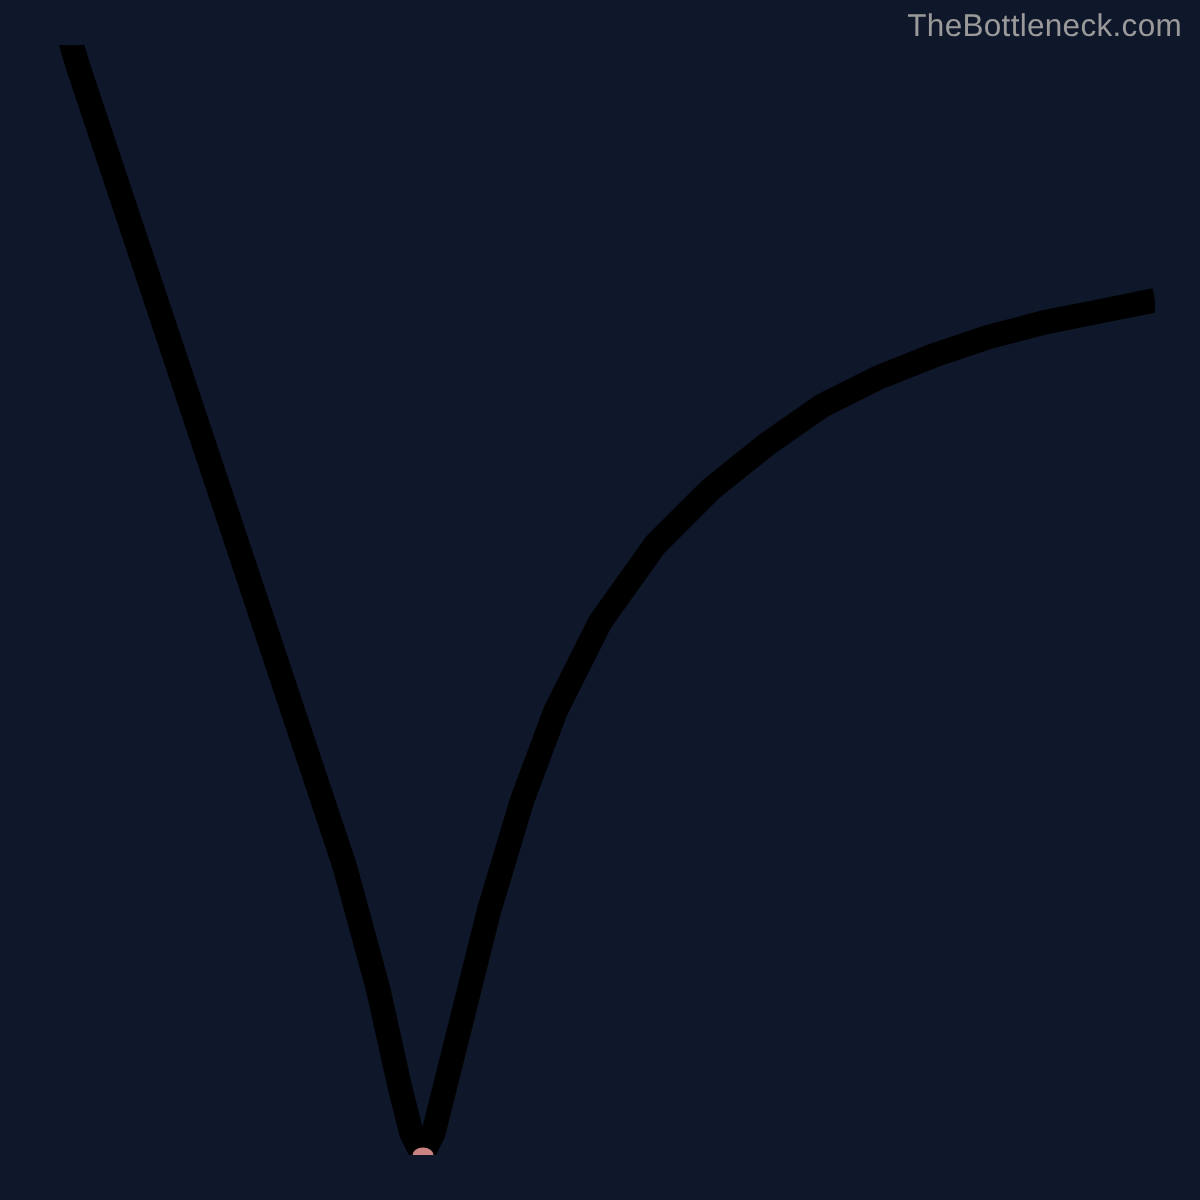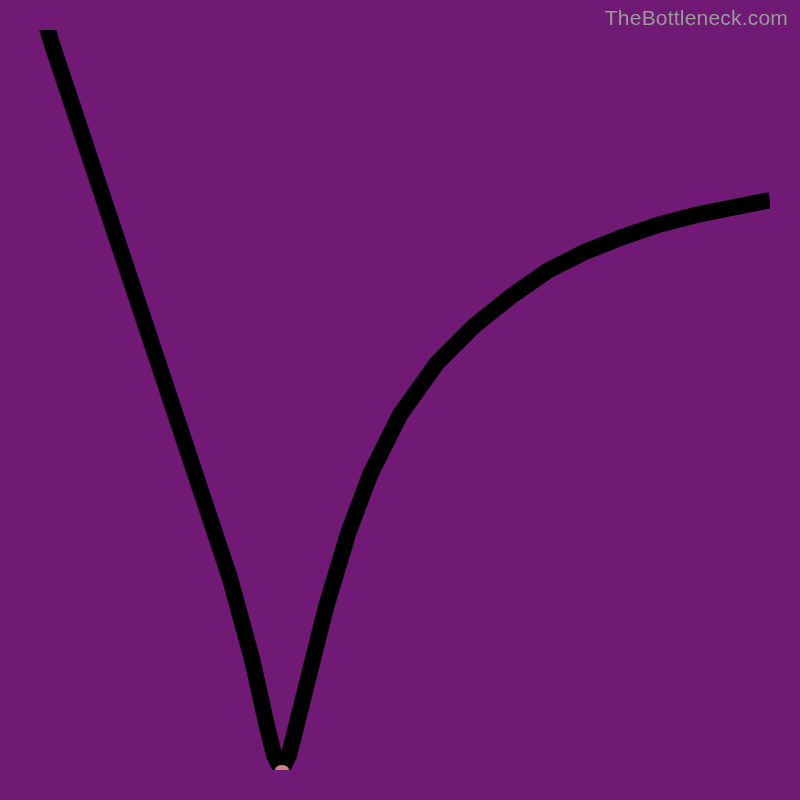--- a/index.html
+++ b/index.html
@@ -7,21 +7,21 @@
     padding: 0;
     width: 800px;
     height: 800px;
     background: #000;
     font-family: Arial, Helvetica, sans-serif;
     overflow: hidden;
   }
   .frame {
     position: absolute;
     inset: 0;
-    background: #701a75;
+    background: #0f172a;
   }
   .plot {
     position: absolute;
     left: 30px;
     top: 30px;
     width: 740px;
     height: 740px;
     overflow: hidden;
   }
   .gradient {

